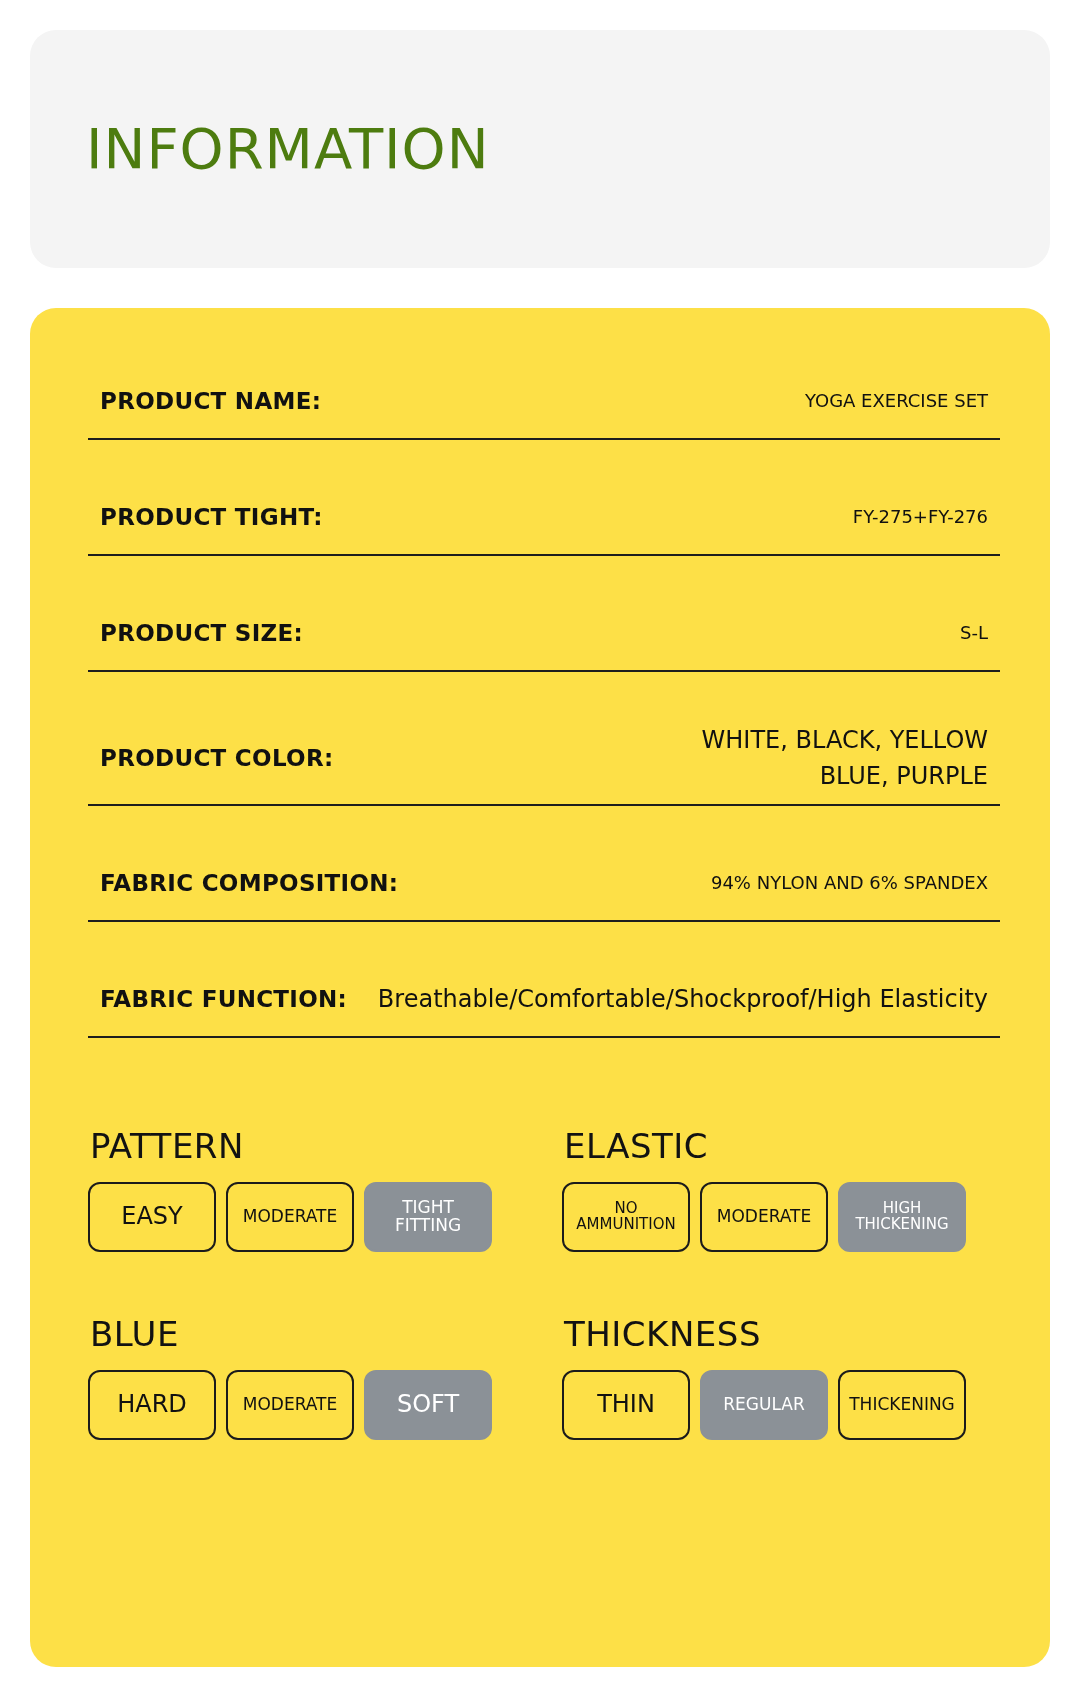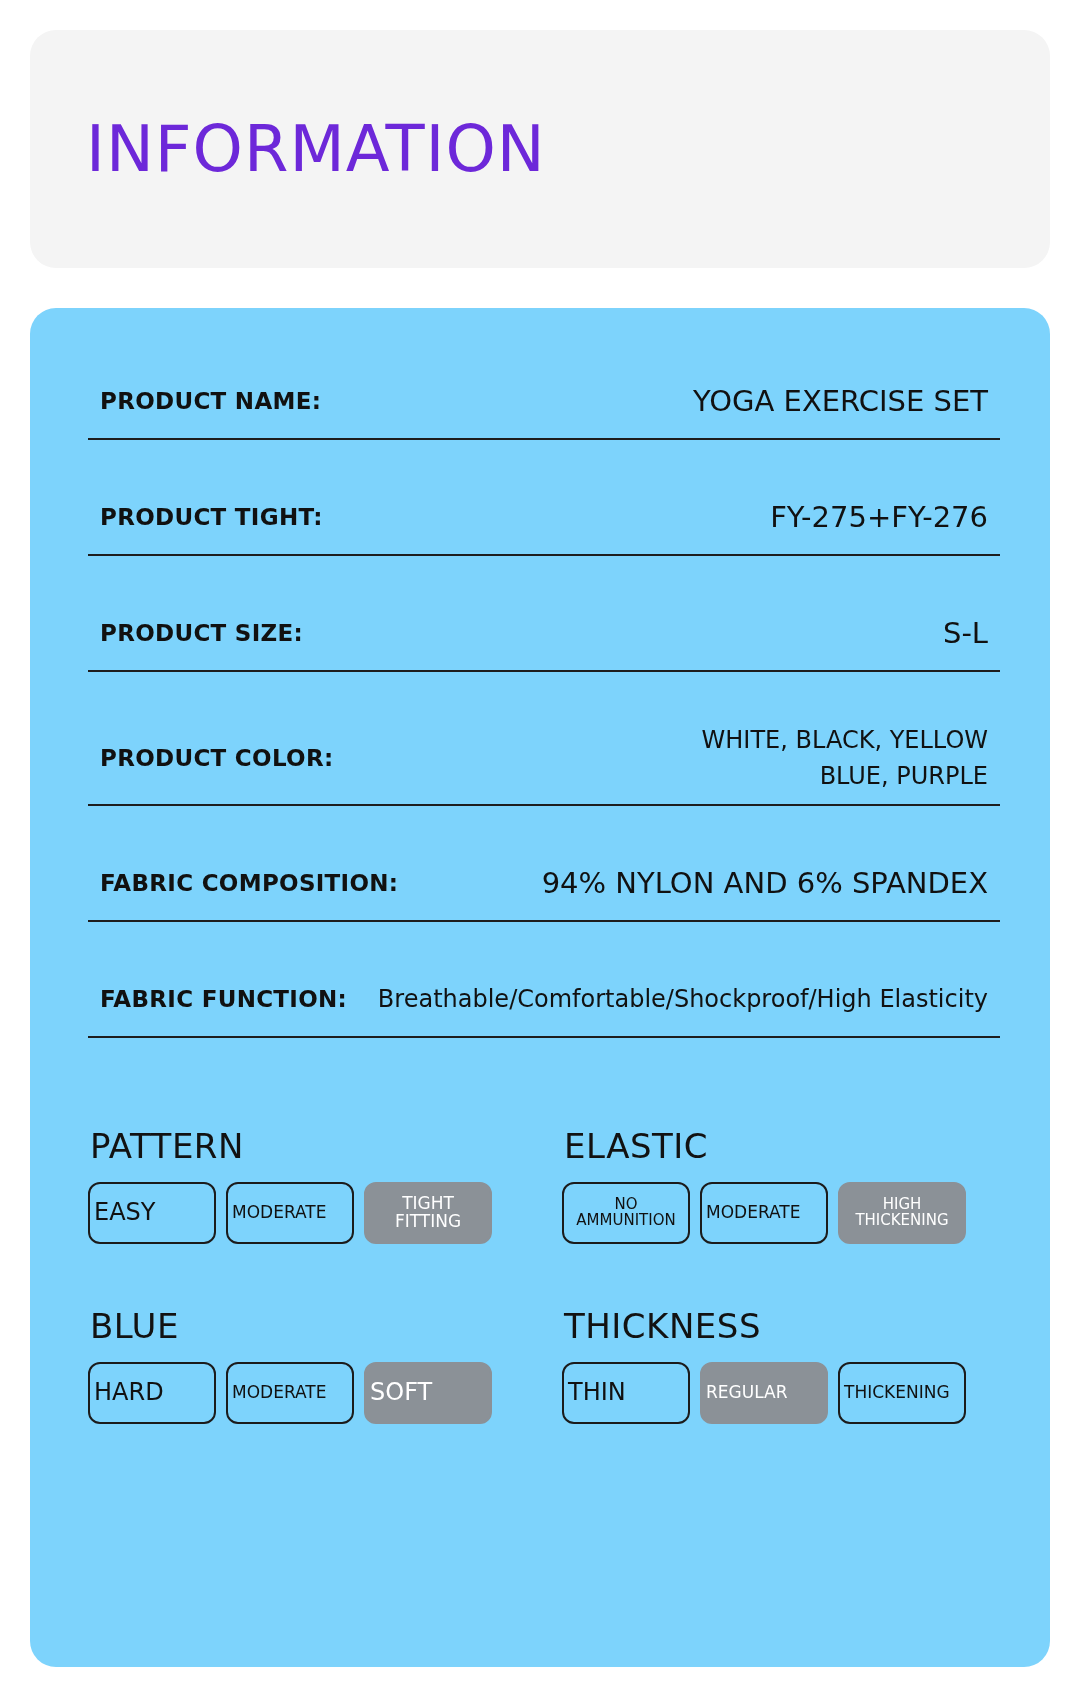--- a/index.html
+++ b/index.html
@@ -30,31 +30,31 @@
     background: #f4f4f4;
     border-radius: 26px;
     height: 238px;
     display: flex;
     align-items: center;
     padding-left: 56px;
     box-sizing: border-box;
   }
   .header-title {
     font-family: "DejaVu Sans", sans-serif;
-    font-size: 64px;
+    font-size: 56px;
     font-weight: 400;
     letter-spacing: 1px;
-    color: #6d28d9;
+    color: #4d7c0f;
     line-height: 1;
   }
 
   
   .info-card {
     margin-top: 40px;
-    background: #7dd3fc;
+    background: #fde047;
     border-radius: 26px;
     height: 1359px;
     box-sizing: border-box;
     padding: 60px 58px 0 58px;
   }
 
   
   .spec-table {
     width: 912px;
     margin: 0 auto;
@@ -71,21 +71,21 @@
   }
   .spec-row:last-child { margin-bottom: 0; }
   .spec-label {
     font-size: 23px;
     font-weight: 700;
     letter-spacing: 0.3px;
     color: #111;
     white-space: nowrap;
   }
   .spec-value {
-    font-size: 29px;
+    font-size: 18px;
     font-weight: 400;
     color: #111;
     text-align: right;
     line-height: 1.45;
     padding-left: 20px;
   }
   .spec-value.small { font-size: 24px; }
   .spec-value.two-line { line-height: 1.5; }
 
   
@@ -106,24 +106,25 @@
     color: #121212;
     letter-spacing: 0.5px;
     margin: 0 0 16px 2px;
   }
   .chip-row {
     display: flex;
     gap: 10px;
   }
   .chip {
     width: 128px;
-    height: 62px;
+    height: 70px;
     border-radius: 12px;
     display: flex;
     align-items: center;
+    justify-content: center;
     box-sizing: border-box;
     border: 2px solid #1b1b1b;
     background: transparent;
     color: #111;
     text-align: center;
     padding: 16px 4px;
     line-height: 1.05;
   }
   .chip.active {
     background: #8b9197;

